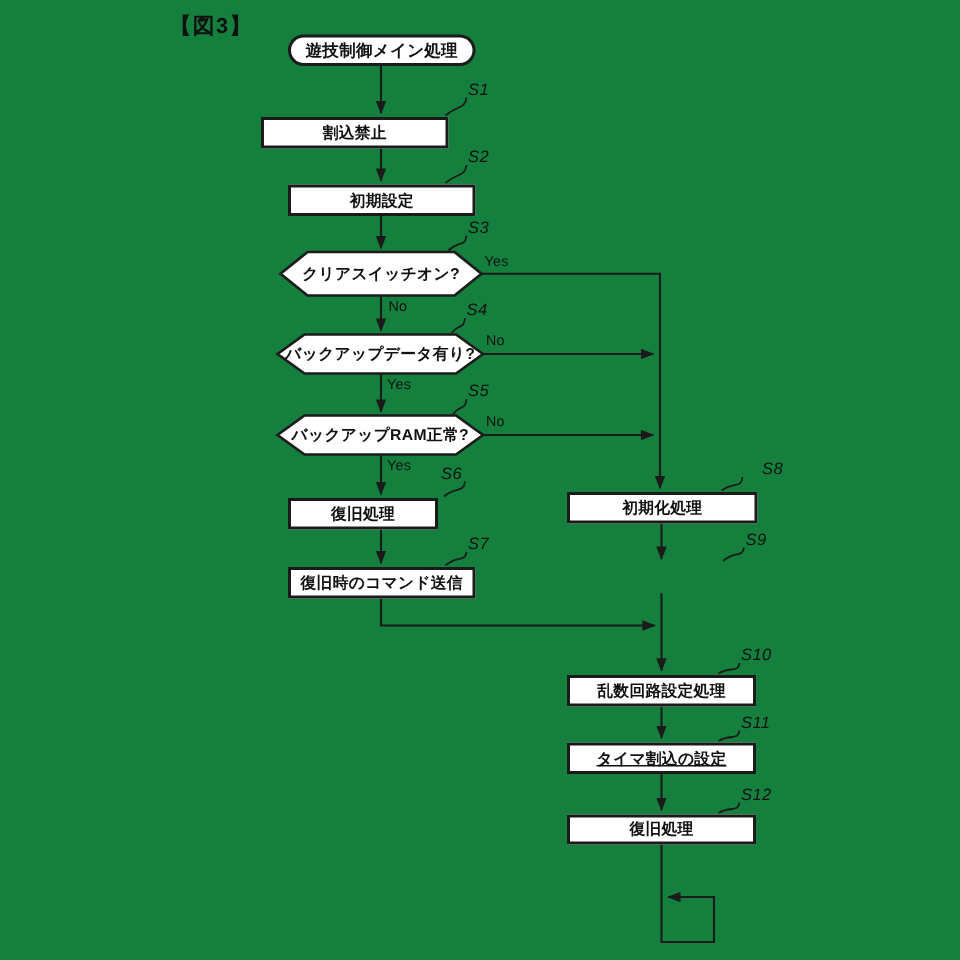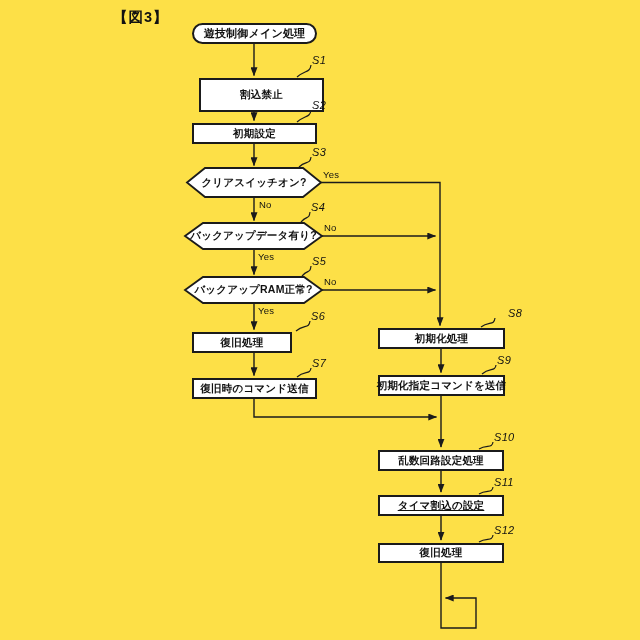--- a/index.html
+++ b/index.html
@@ -1,17 +1,17 @@
 <!DOCTYPE html>
 <html><head>
 <meta charset="utf-8">
 <style>
   html,body{margin:0;padding:0;background:#ffffff;}
   .stage{
-    position:relative;width:640px;height:640px;background:#fde047;
+    position:relative;width:640px;height:640px;background:#15803d;
     font-family:"Liberation Sans","DejaVu Sans",sans-serif;
     color:#111111;overflow:hidden;
   }
   .wires{position:absolute;left:0;top:0;width:640px;height:640px;}
   .fig-title{
     position:absolute;left:113px;top:8px;font-size:14.5px;font-weight:bold;
     letter-spacing:1px;white-space:nowrap;
   }
   .node{
     position:absolute;display:flex;align-items:center;justify-content:center;
@@ -83,21 +83,21 @@
       <path d="M493,442 C492,449 487,444 479,449"></path>
       <path d="M493,487 C492,494 487,489 479,494"></path>
       <path d="M493,535 C492,542 487,537 479,542"></path>
     </g>
   </svg>
 
   <div class="node oval" style="left:192px;top:23px;width:125px;height:21px;">
     <span>遊技制御メイン処理</span>
   </div>
 
-  <div class="node box" style="left:199px;top:78px;width:125px;height:34px;">
+  <div class="node box" style="left:174px;top:78px;width:125px;height:21px;">
     <span>割込禁止</span>
   </div>
   <div class="node box" style="left:192px;top:123px;width:125px;height:21px;">
     <span>初期設定</span>
   </div>
   <div class="node box" style="left:192px;top:332px;width:100px;height:21px;">
     <span>復旧処理</span>
   </div>
   <div class="node hexlabel" style="left:187px;top:168px;width:134px;height:29px;">
     <span>クリアスイッチオン?</span>
@@ -109,39 +109,36 @@
   <div class="node hexlabel" style="left:185px;top:223px;width:137px;height:26px;">
     <span>バックアップデータ有り?</span>
   </div>
   <div class="node hexlabel" style="left:185px;top:277px;width:137px;height:26px;">
     <span>バックアップRAM正常?</span>
   </div>
 
   <div class="node box" style="left:378px;top:328px;width:127px;height:21px;">
     <span>初期化処理</span>
   </div>
-  <div class="node box" style="left:378px;top:375px;width:127px;height:21px;">
-    <span>初期化指定コマンドを送信</span>
-  </div>
   <div class="node box" style="left:378px;top:450px;width:126px;height:21px;">
     <span>乱数回路設定処理</span>
   </div>
   <div class="node box" style="left:378px;top:495px;width:126px;height:21px;text-decoration:underline;">
     <span>タイマ割込の設定</span>
   </div>
   <div class="node box" style="left:378px;top:543px;width:126px;height:20px;">
     <span>復旧処理</span>
   </div>
 
   <div class="slabel" style="left:312px;top:54px;">S1</div>
   <div class="slabel" style="left:312px;top:99px;">S2</div>
   <div class="slabel" style="left:312px;top:146px;">S3</div>
   <div class="slabel" style="left:311px;top:201px;">S4</div>
   <div class="slabel" style="left:312px;top:255px;">S5</div>
-  <div class="slabel" style="left:311px;top:310px;text-align:center;">S6</div>
+  <div class="slabel" style="left:294px;top:310px;text-align:center;">S6</div>
   <div class="slabel" style="left:312px;top:357px;">S7</div>
   <div class="slabel" style="left:496px;top:307px;margin-left:12px;">S8</div>
   <div class="slabel" style="left:497px;top:354px;">S9</div>
   <div class="slabel" style="left:494px;top:431px;">S10</div>
   <div class="slabel" style="left:494px;top:476px;">S11</div>
   <div class="slabel" style="left:494px;top:524px;">S12</div>
 
   <div class="branch" style="left:323px;top:169px;">Yes</div>
   <div class="branch" style="left:259px;top:199px;">No</div>
   <div class="branch" style="left:324px;top:222px;">No</div>

